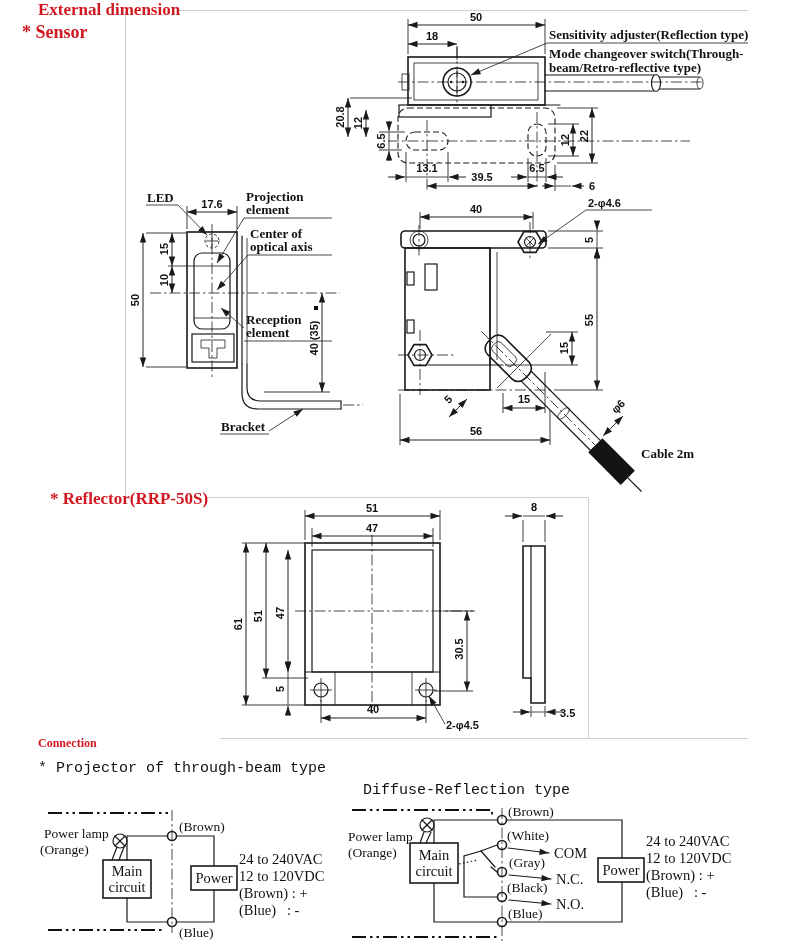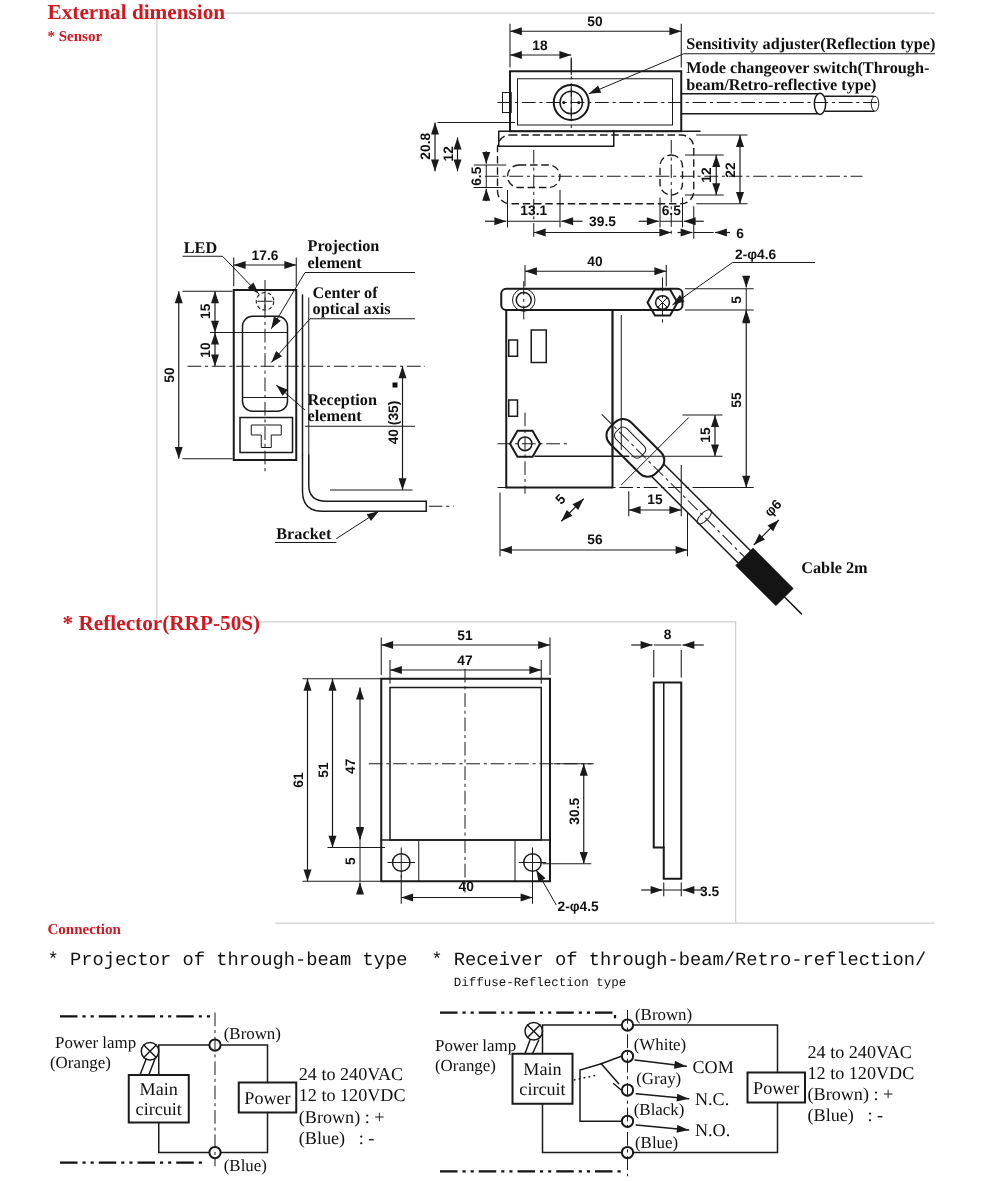--- a/index.html
+++ b/index.html
@@ -29,26 +29,25 @@
 
 <div id="page">
 
   <div class="fl" style="left:178px;top:10px;width:620px;height:1px"></div>
   <div class="fl" style="left:125px;top:10px;width:1px;height:487px"></div>
   <div class="fl" style="left:205px;top:497px;width:383px;height:1px"></div>
   <div class="fl" style="left:588px;top:497px;width:1px;height:241px"></div>
   <div class="fl" style="left:220px;top:738px;width:578px;height:1px"></div>
 
   <div class="hd-red" style="left:38px;top:0px;font-size:17px">External dimension</div>
-  <div class="hd-red" style="left:38px;top:22px;font-size:12px">* Sensor</div>
+  <div class="hd-red" style="left:22px;top:22px;font-size:18px">* Sensor</div>
   <div class="hd-red" style="left:50px;top:489px;font-size:17px">* Reflector(RRP-50S)</div>
   <div class="hd-red" style="left:38px;top:736px;font-size:12px">Connection</div>
   <div class="hd-blk" style="left:38px;top:760px;font-size:15px">* Projector of through-beam type</div>
-  <div class="hd-blk" style="left:345px;top:760px;font-size:15px">* Receiver of through-beam/Retro-reflection/</div>
-  <div class="hd-blk" style="left:363px;top:782px;font-size:10px">Diffuse-Reflection type</div>
+  <div class="hd-blk" style="left:363px;top:782px;font-size:15px">Diffuse-Reflection type</div>
 
   <svg style="left:125px;top:10px" width="675" height="482" viewBox="125 10 675 482">
     <defs>
       <marker id="ar1" markerWidth="11" markerHeight="8" refX="10" refY="3.5" orient="auto-start-reverse" markerUnits="userSpaceOnUse">
         <path d="M0.5,0.3 L10,3.5 L0.5,6.7 Z" fill="#1a1a1a"></path>
       </marker>
     </defs>
 
     <g>
       <rect x="408" y="57" width="137" height="48" class="lnt"></rect>

